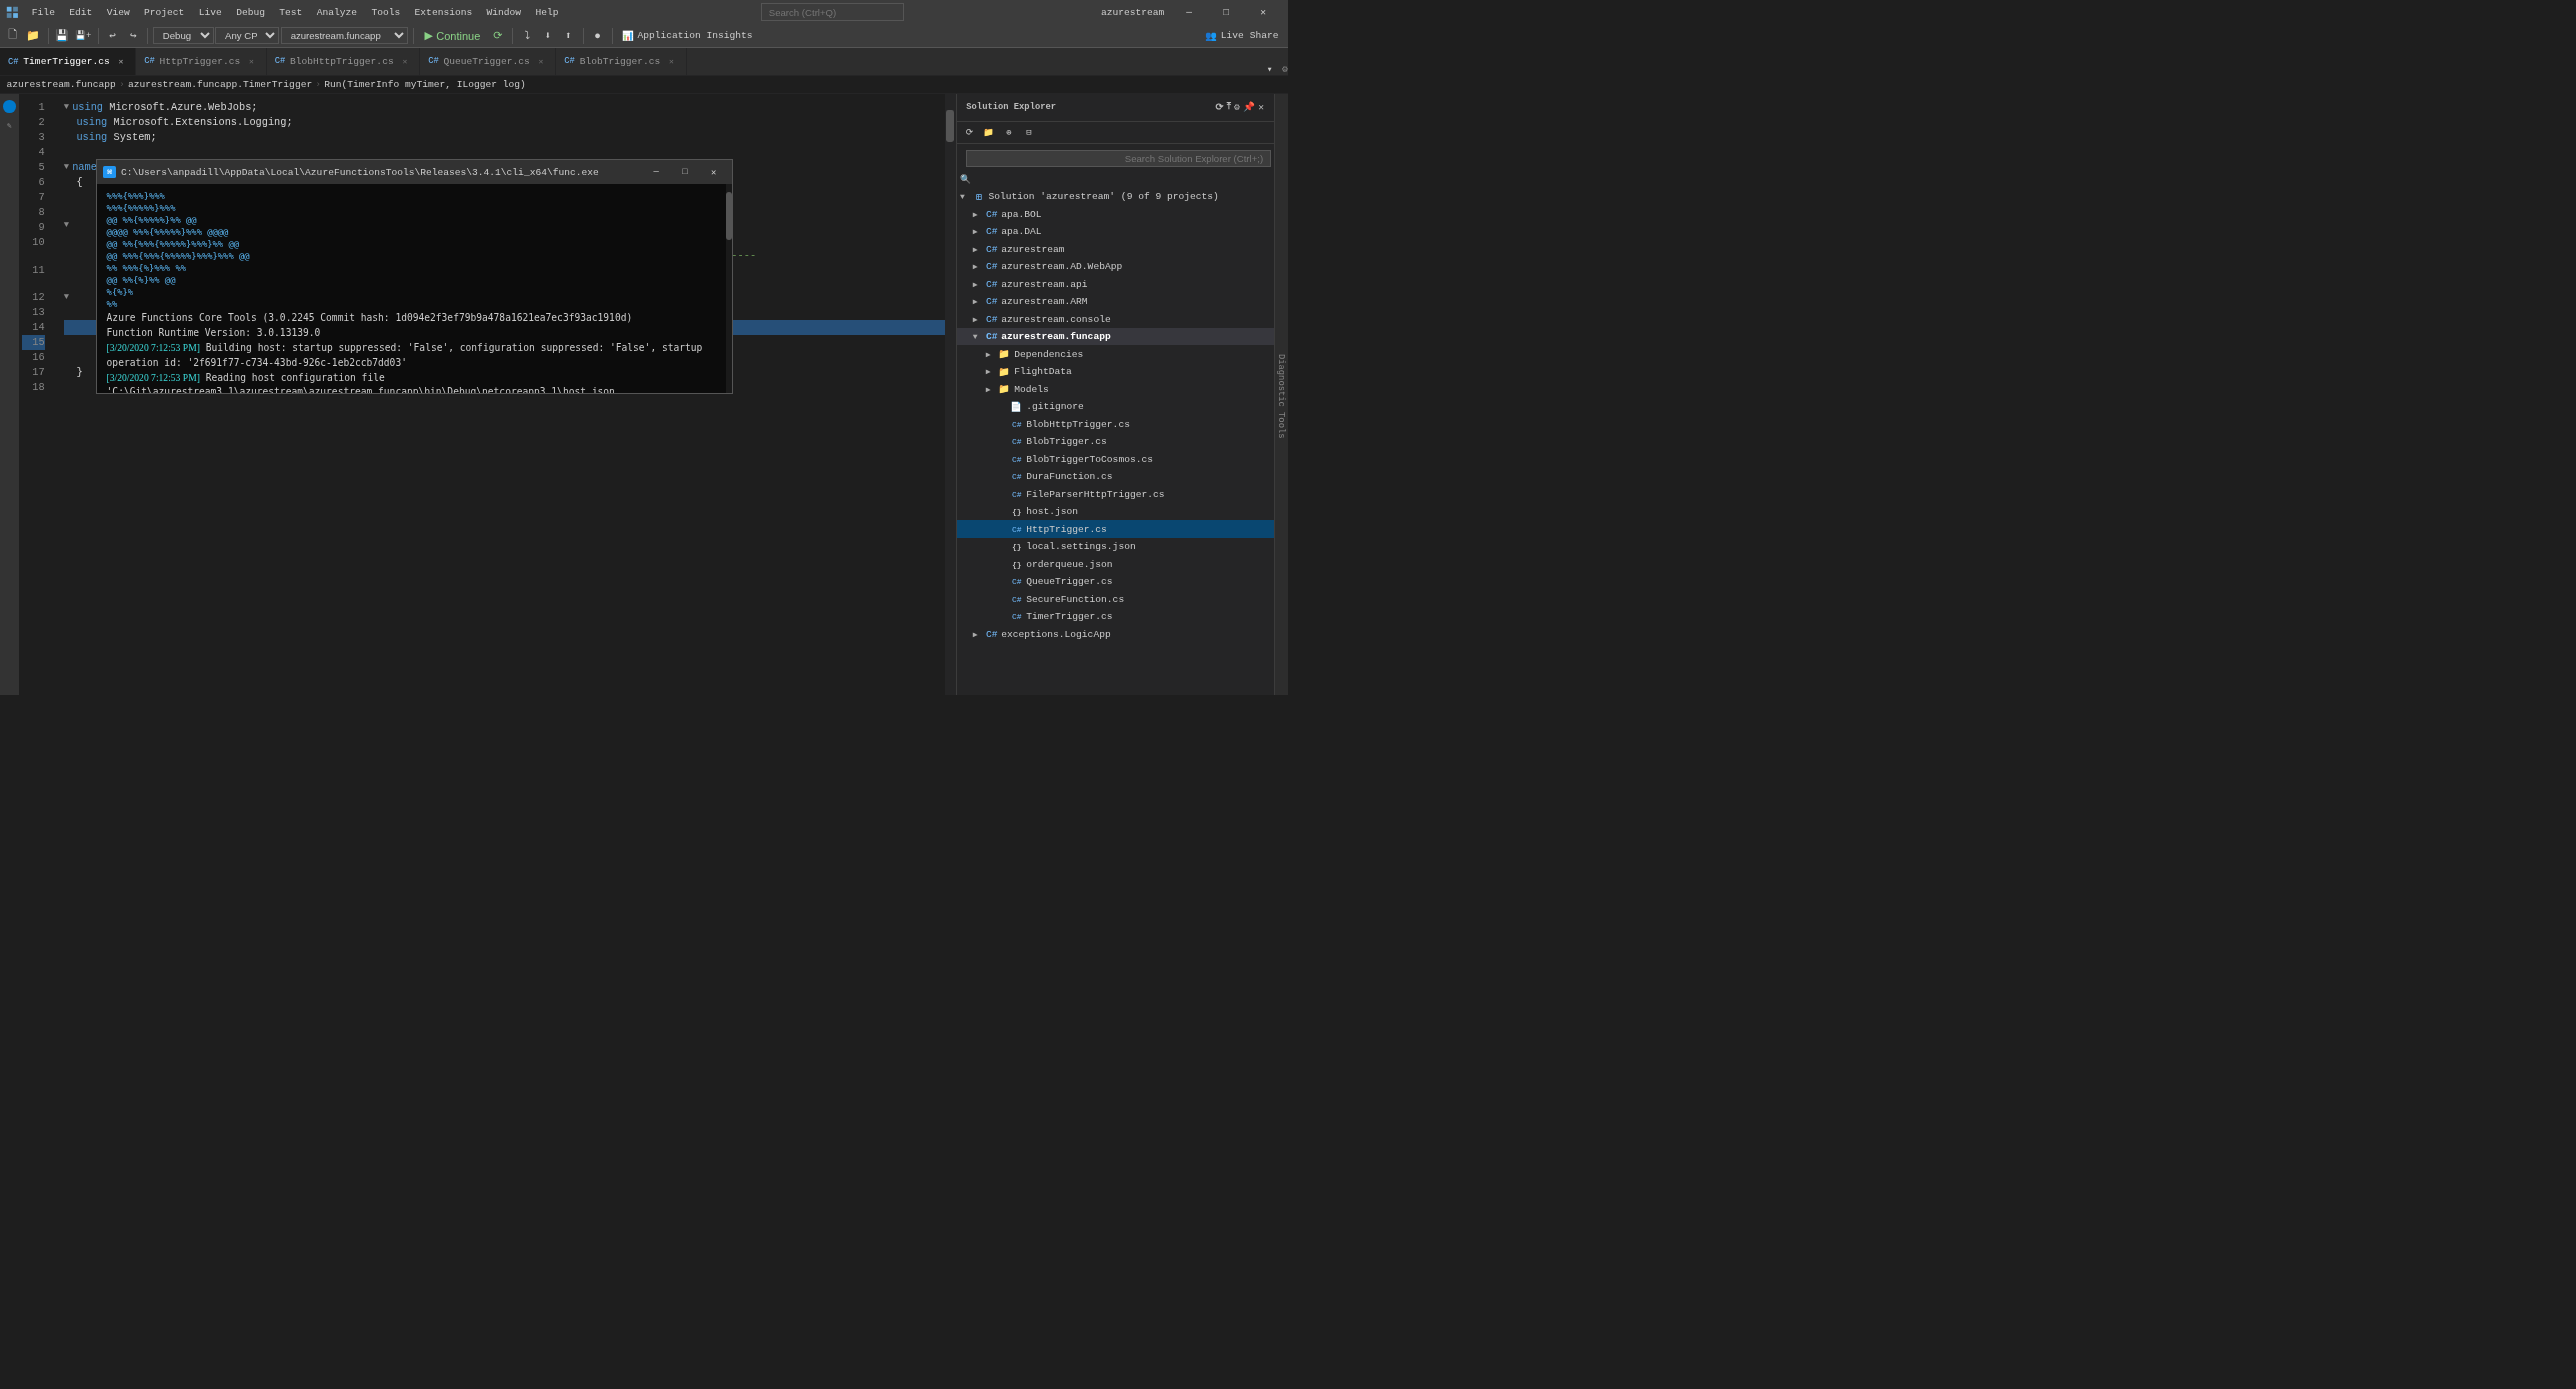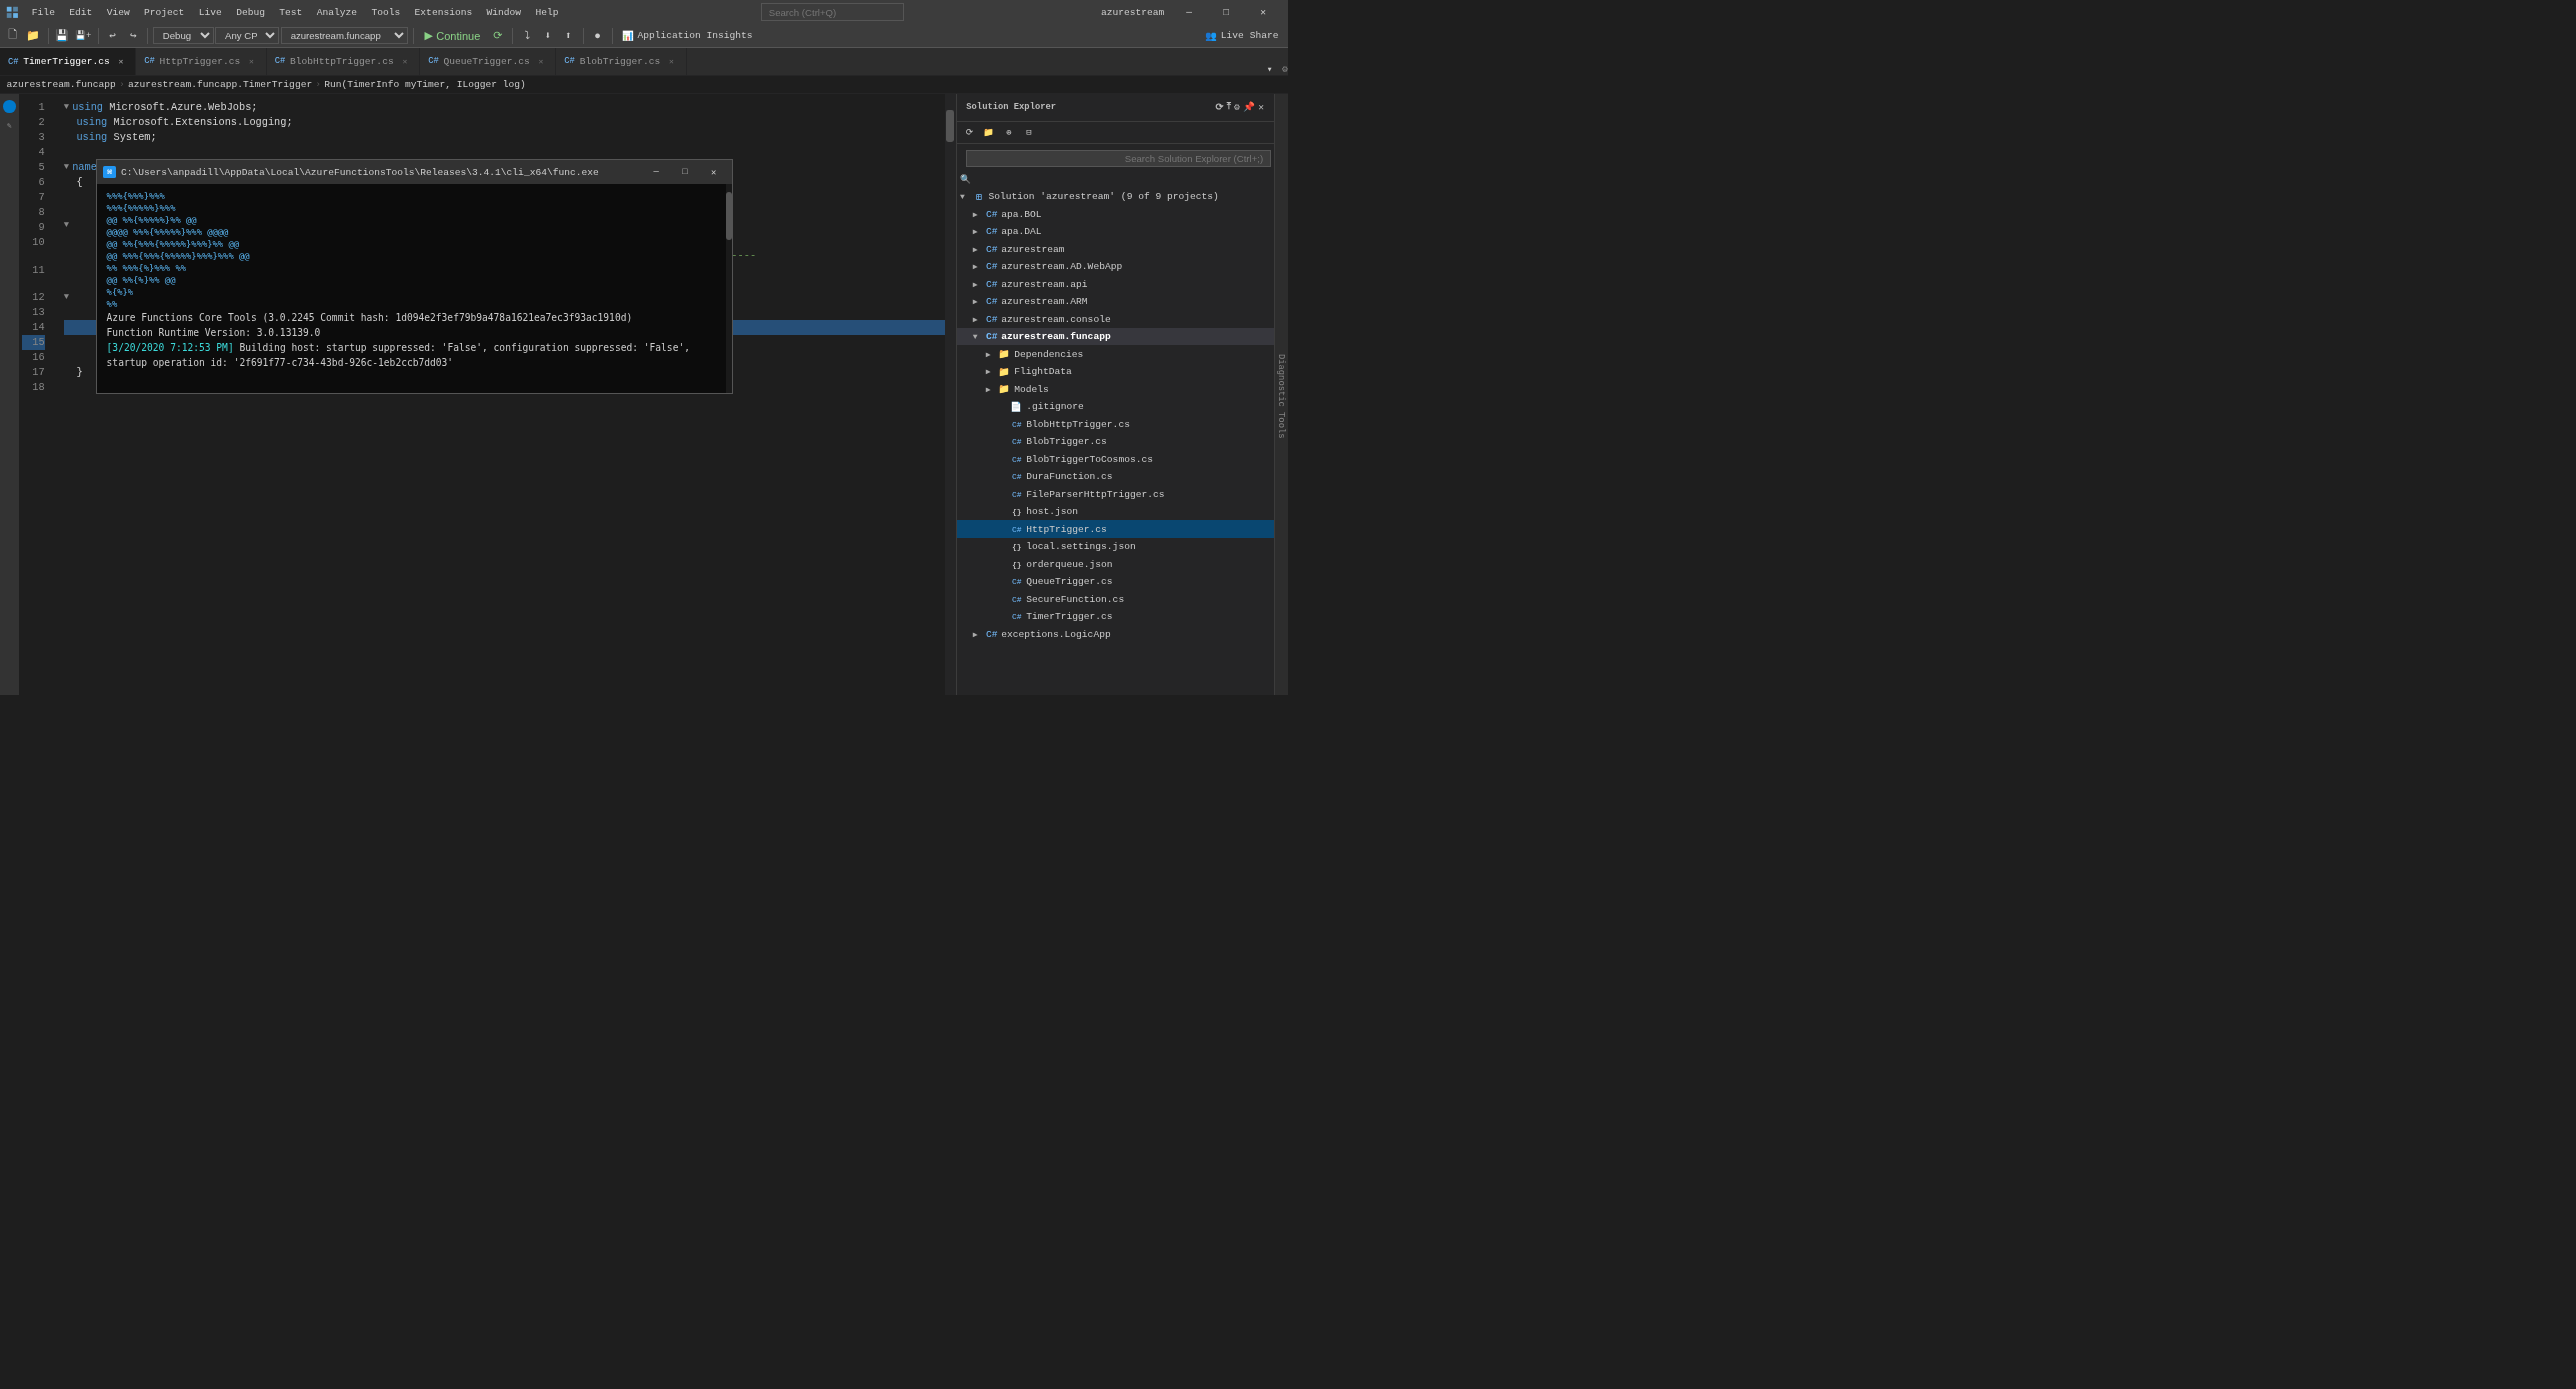--- a/index.html
+++ b/index.html
@@ -365,21 +365,21 @@
       overflow-y: auto;
       padding: 6.4px 9.6px;
       font-family: 'Consolas', monospace;
       font-size: 9.6px;
       line-height: 14.3px;
       color: #cccccc;
       position: relative;
     }
     .azure-art { color: #5bb8f5; font-size: 8.8px; line-height: 12px; }
     .term-line { color: #cccccc; margin: 0.8px 0; }
-    .term-cyan { color: #3cd9d9; }
+    .term-cyan { color: #3cd9d9; font-family: Liberation Serif, serif; }
     #terminal-scrollbar {
       width: 6.4px;
       background: #1a1a1a;
       position: absolute;
       right: 0;
       top: 24px;
       bottom: 0;
     }
     .scroll-thumb {
       width: 6.4px;
@@ -877,20 +877,21 @@
         <div>      @@    %%{%%%{%%%%%}%%%}%%    @@</div>
         <div>      @@  %%%{%%%{%%%%%}%%%}%%%  @@</div>
         <div>         %%  %%%{%}%%%  %%</div>
         <div>        @@    %%{%}%%    @@</div>
         <div>               %{%}%</div>
         <div>                 %%</div>
       </div>
       <div class="term-line">Azure Functions Core Tools (3.0.2245 Commit hash: 1d094e2f3ef79b9a478a1621ea7ec3f93ac1910d)</div>
       <div class="term-line">Function Runtime Version: 3.0.13139.0</div>
       <div class="term-line"><span class="term-cyan">[3/20/2020 7:12:53 PM]</span> Building host: startup suppressed: 'False', configuration suppressed: 'False', startup operation id: '2f691f77-c734-43bd-926c-1eb2ccb7dd03'</div>
+      <div class="term-line"><span class="term-cyan">[3/20/2020 7:12:53 PM]</span> Reading host configuration file 'C:\Git\azurestream3.1\azurestream\azurestream.funcapp\bin\Debug\netcoreapp3.1\host.json</div>
 
     </div>
     <div id="terminal-scrollbar">
       <div class="scroll-thumb"></div>
     </div>
   </div>
 </div>
 
 <div id="status-bar">
   <span class="sb-item">

